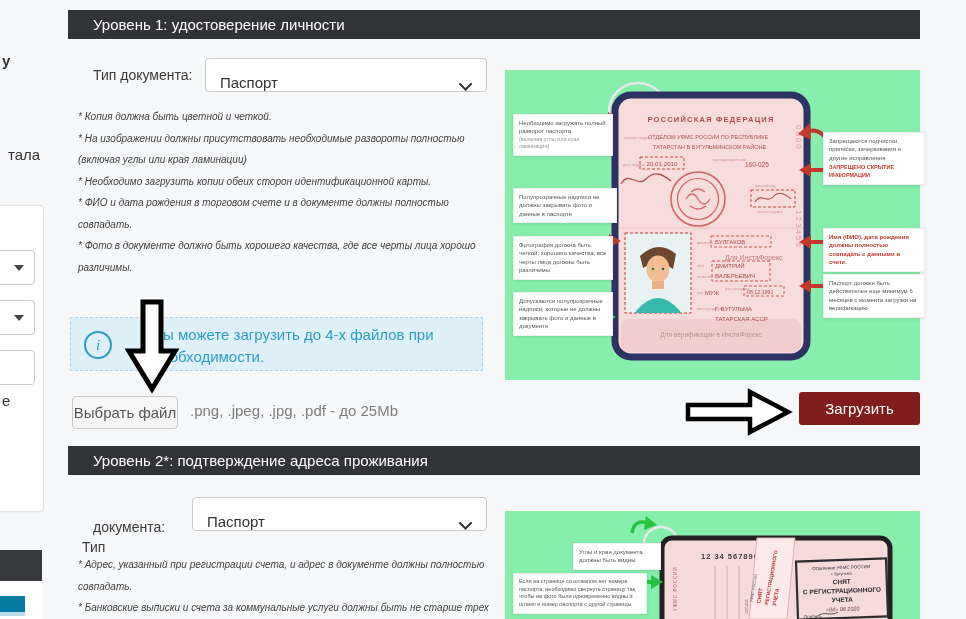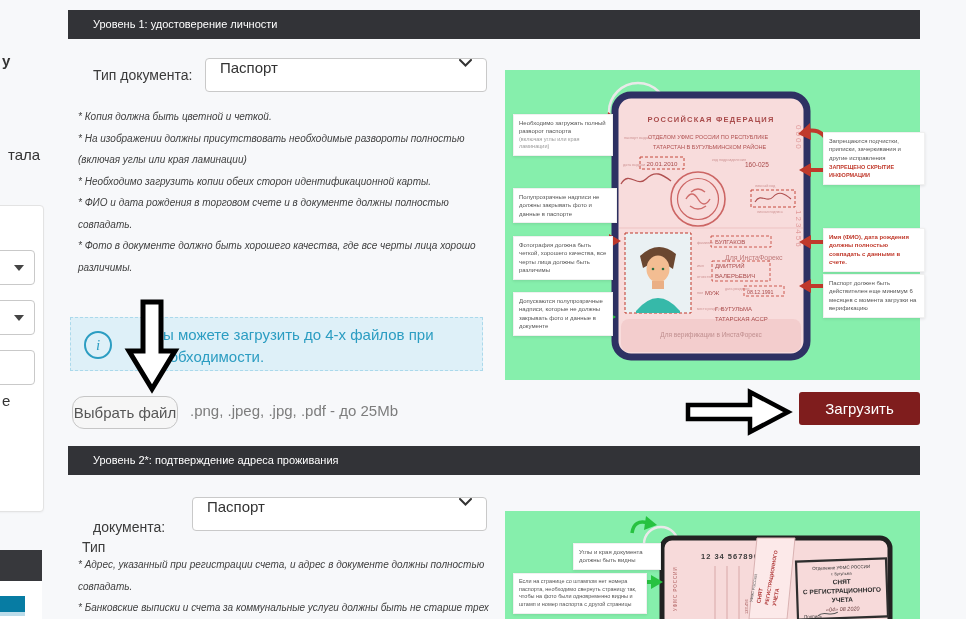--- a/index.html
+++ b/index.html
@@ -8,30 +8,30 @@
   
   .lr-frag{position:absolute;font-size:15px;color:#333;}
   .lr-card{position:absolute;left:-30px;top:205px;width:72px;height:305px;background:#fff;border:1px solid #e3e3e3;border-radius:4px;box-shadow:0 1px 2px rgba(0,0,0,.04);}
   .lr-select{position:absolute;left:-40px;width:73px;height:33px;background:#fff;border:1px solid #c9c9c9;border-radius:4px;}
   .lr-caret{position:absolute;right:10px;top:14px;width:0;height:0;border-left:5px solid transparent;border-right:5px solid transparent;border-top:6px solid #444;}
   .lr-dark{position:absolute;left:-20px;top:550px;width:62px;height:31px;background:#37383c;}
   .lr-white-strip{position:absolute;left:-20px;top:581px;width:62px;height:38px;background:#fff;}
   .lr-teal{position:absolute;left:-20px;top:596px;width:45px;height:16px;background:#077ca3;}
   .lr-teal-light{position:absolute;left:-20px;top:612px;width:45px;height:4px;background:#bcdcea;}
   
-  .bar{position:absolute;left:68px;width:852px;height:29px;background:#323337;color:#fff;font-size:11px;line-height:29px;}
+  .bar{position:absolute;left:68px;width:852px;height:29px;background:#323337;color:#fff;font-size:15px;line-height:29px;}
   .bar span{padding-left:25px;}
   .lbl{position:absolute;font-size:14px;color:#3a3a3a;}
-  .select{position:absolute;background:#fff;border:1px solid #c9c9c9;border-radius:4px;height:32px;font-size:15px;color:#333;display:flex;align-items:flex-start;padding:0 14px;box-sizing:content-box;}
+  .select{position:absolute;background:#fff;border:1px solid #c9c9c9;border-radius:4px;height:32px;font-size:15px;color:#333;display:flex;align-items:flex-end;padding:0 14px;box-sizing:content-box;}
   .select .val{flex:1;}
   .req{position:absolute;width:416px;font-size:10px;line-height:21.5px;color:#3f3f3f;white-space:pre-line;font-style:italic;}
   .infobox{position:absolute;left:70px;top:317px;width:411px;height:52px;background:#def0f8;border:1px dashed #abd9eb;}
   .infobox .txt{position:absolute;left:82px;top:6px;width:330px;font-size:15px;line-height:22px;color:#2c9dc2;}
   .info-i{position:absolute;left:13px;top:13px;width:24px;height:24px;border:2px solid #2c9dc2;border-radius:50%;color:#2c9dc2;font-size:15px;line-height:24px;text-align:center;font-family:"Liberation Serif",serif;font-style:italic;}
-  .btn-file{position:absolute;left:72px;top:396px;width:104px;height:31px;background:#f6f6f6;border:1px solid #c6c6c6;border-radius:12px;font-size:15px;color:#565656;display:flex;align-items:center;justify-content:center;cursor:pointer;}
+  .btn-file{position:absolute;left:72px;top:396px;width:104px;height:31px;background:#f6f6f6;border:1px solid #c6c6c6;border-radius:4px;font-size:15px;color:#565656;display:flex;align-items:center;justify-content:center;cursor:pointer;}
   .hint{position:absolute;left:190px;top:402px;font-size:15px;color:#7d7d7d;}
   .btn-upload{position:absolute;left:799px;top:392px;width:121px;height:33px;background:#7f1d1d;border-radius:3px;color:#fff;font-size:15px;display:flex;align-items:center;justify-content:center;cursor:pointer;}
   .panel{position:absolute;left:505px;width:415px;background:#86efac;}
   .panel svg{position:absolute;left:0;top:0;font-family:"Liberation Sans",sans-serif;}
   .co{position:absolute;background:#fff;border:1px solid #f0f0f0;box-shadow:0 1px 3px rgba(0,0,0,.10);padding:4px 5px;font-size:6px;line-height:1.4;color:#555;}
   .co .warn{color:#c0392b;font-weight:bold;font-size:5.5px;display:block;margin-top:2px;}
   .co .sub{color:#9a9a9a;font-size:5.5px;display:block;}
   .co.red{color:#c0392b;font-weight:bold;}
   .arrow-svg{position:absolute;overflow:visible;}
 </style>

